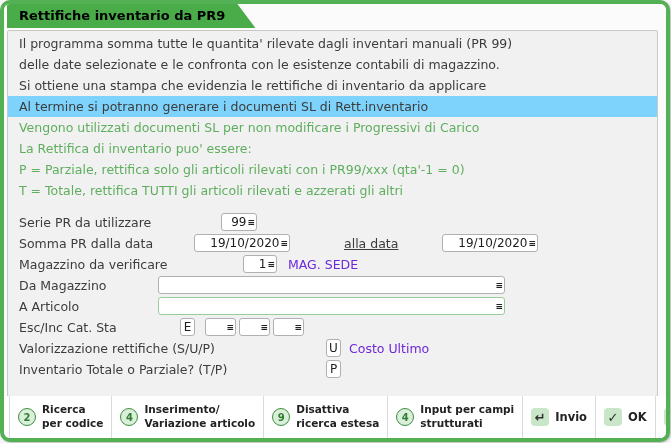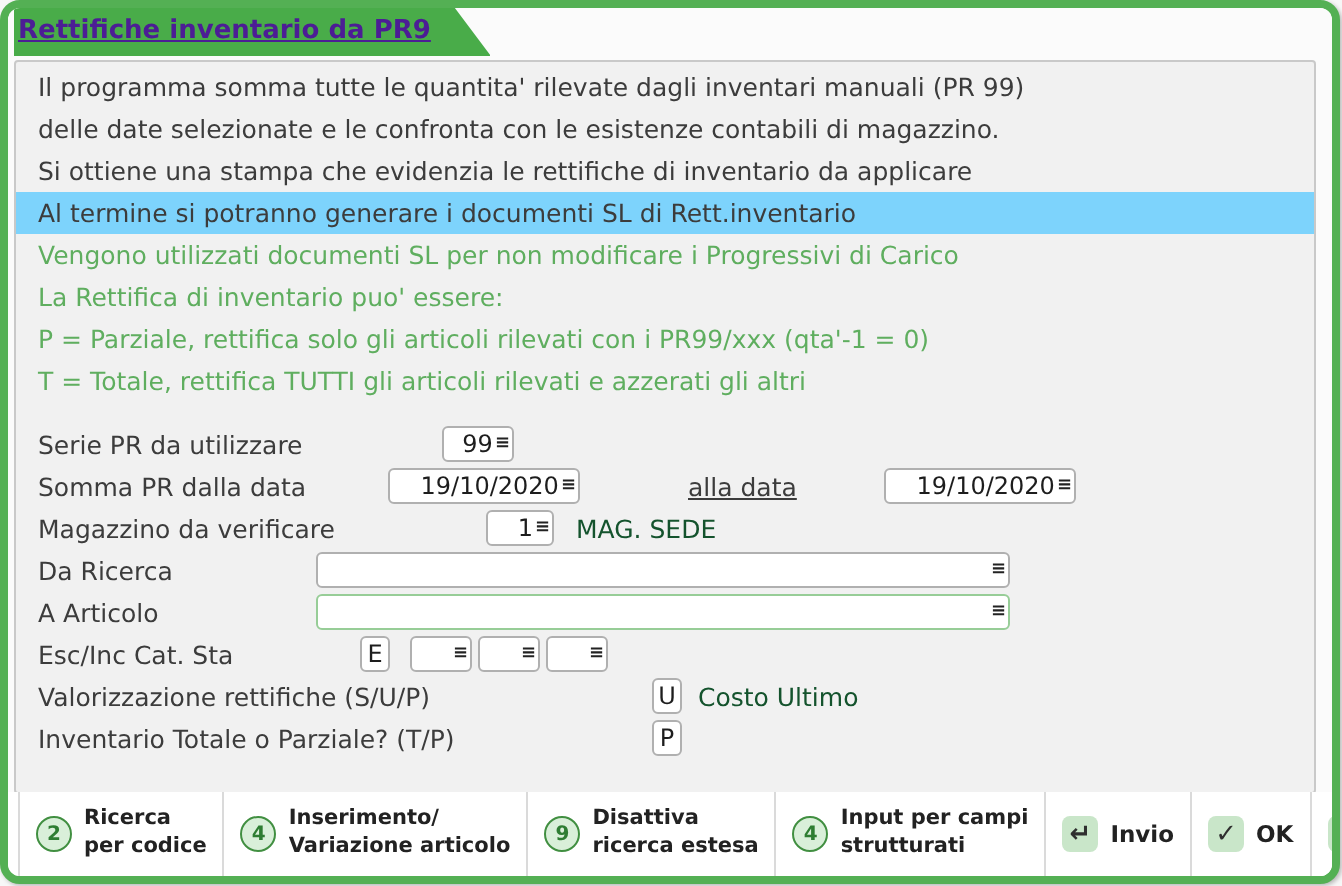--- a/index.html
+++ b/index.html
@@ -15,26 +15,25 @@
     border:4px solid #54b054;
     border-radius:10px;
     box-sizing:border-box;
     overflow:hidden;
     box-shadow:1px 1px 2px rgba(0,0,0,.25);
   }
   
   .titlebar { position:relative; height:26px; background:#fbfbfb; }
   .title-tab {
     position:absolute; left:3px; top:0; height:24px;
-    background:#49ac49; color:#4c1d95;
+    background:#49ac49; color:#000000;
     font-weight:bold; font-size:13px; line-height:24px;
-    padding:0 30px 0 2px;
+    padding:0 30px 0 12px;
     clip-path:polygon(0 0, calc(100% - 18px) 0, 100% 100%, 0 100%);
     white-space:nowrap;
-    text-decoration:underline;
   }
   
   .panel {
     position:absolute; left:3px; right:8px; top:26px; height:367px;
     background:#f1f1f1;
     border:1px solid #c9c9c9; border-radius:2px;
     box-sizing:border-box; overflow:hidden;
   }
   .messages { padding-top:2px; }
   .msg {
@@ -61,21 +60,21 @@
     padding:0 1px 0 3px; cursor:text;
   }
   .field.center { justify-content:center; padding:0; }
   .field.focused { border:1px solid #97cd97; }
   .field .micon {
     font-size:9px; font-weight:bold; color:#222;
     line-height:1; margin-left:1px;
   }
   .fnote {
     position:absolute; top:0; line-height:21px;
-    font-size:12.5px; color:#14532d; white-space:nowrap;
+    font-size:12.5px; color:#6d28d9; white-space:nowrap;
   }
   
   .toolbar {
     position:absolute; left:0; right:0; bottom:0; height:42px;
     background:#ffffff;
     display:flex; align-items:stretch;
     padding-left:5px;
   }
   .tbtn {
     display:flex; align-items:center; gap:6px;
@@ -151,21 +150,21 @@
       <div class="frow">
         <span class="flabel">Magazzino da verificare</span>
         <span class="field" style="left:235px;width:34px;">
           <span>1</span>
           <span class="micon">≡</span>
         </span>
         <span class="fnote" style="left:280px;">MAG. SEDE</span>
       </div>
 
       <div class="frow">
-        <span class="flabel">Da Ricerca</span>
+        <span class="flabel">Da Magazzino</span>
         <span class="field" style="left:150px;width:347px;">
           <span></span>
           <span class="micon">≡</span>
         </span>
       </div>
 
       <div class="frow">
         <span class="flabel">A Articolo</span>
         <span class="field focused" style="left:150px;width:347px;">
           <span></span>

